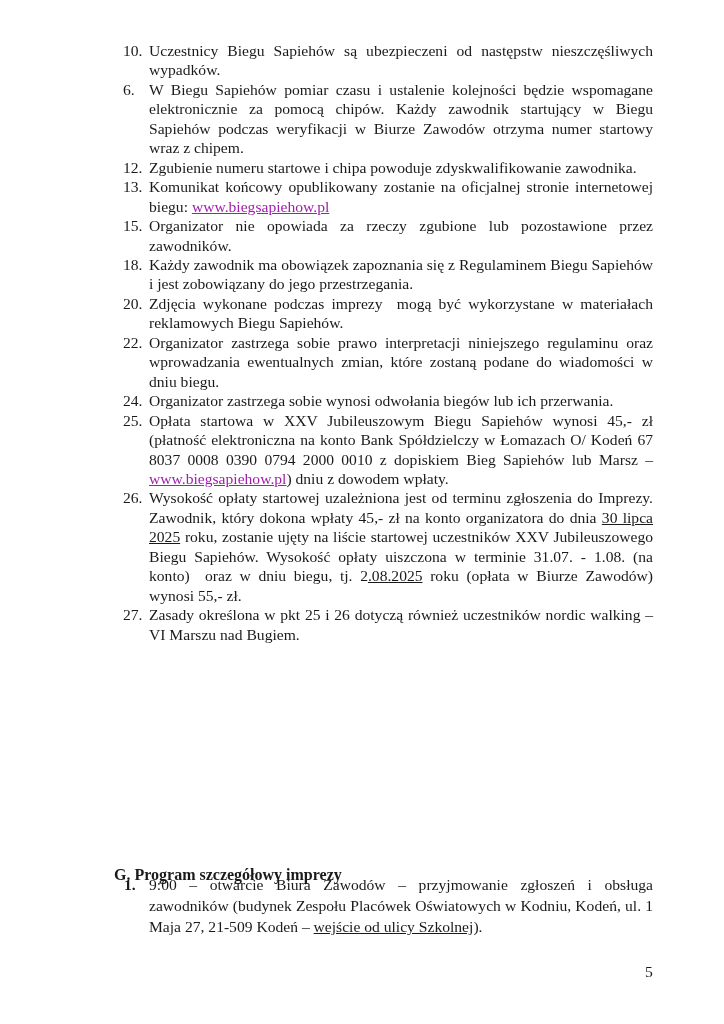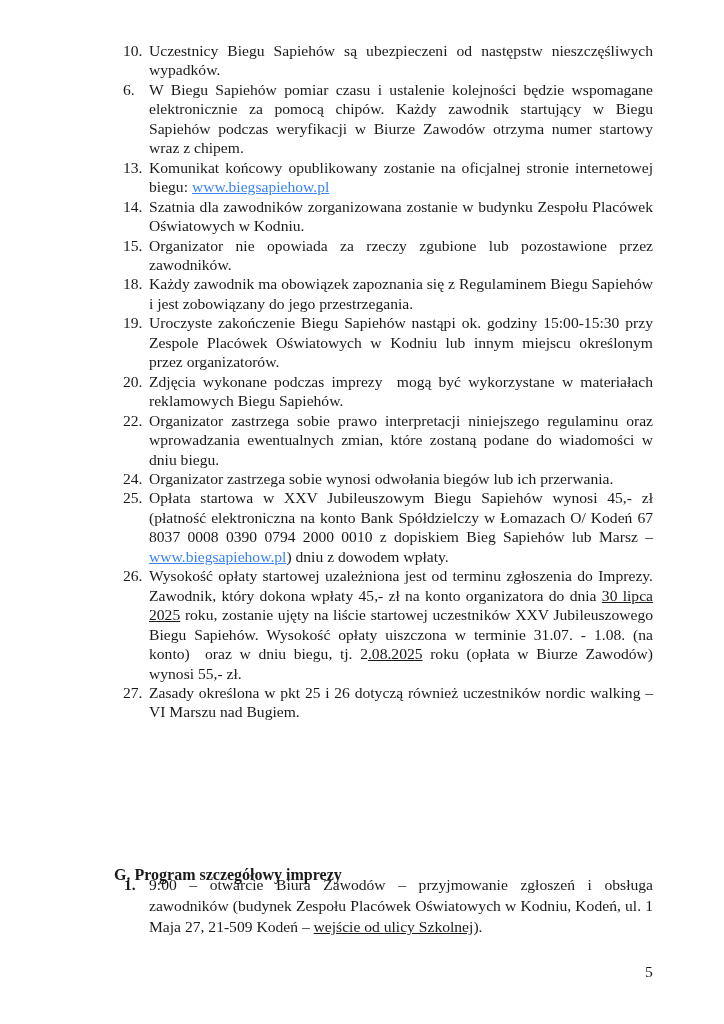--- a/index.html
+++ b/index.html
@@ -39,21 +39,21 @@
     }
     .item .num {
       position: absolute;
       left: 0;
       top: 0;
     }
     .item .body {
       display: block;
     }
     .link {
-      color: #3b82f6;
+      color: #a21caf;
       text-decoration: underline;
     }
     .u { text-decoration: underline; }
     b { font-weight: normal; }
     .section-heading {
       position: absolute;
       left: 86px;
       top: 853px;
       font-weight: bold;
       font-size: 16px;
@@ -90,38 +90,34 @@
   <ol class="list">
     <li class="item">
       <span class="num">10.</span>
       <span class="body">Uczestnicy Biegu Sapiehów są ubezpieczeni od następstw nieszczęśliwych wypadków.</span>
     </li>
     <li class="item">
       <span class="num">6.</span>
       <span class="body">W Biegu Sapiehów pomiar czasu i ustalenie kolejności będzie wspomagane elektronicznie za pomocą chipów. Każdy zawodnik startujący w Biegu Sapiehów podczas weryfikacji w Biurze Zawodów otrzyma numer startowy wraz z chipem.</span>
     </li>
     <li class="item">
+      <span class="num">12.</span>
+      <span class="body">Zgubienie numeru startowe i chipa powoduje zdyskwalifikowanie zawodnika.</span>
+    </li>
+    <li class="item">
       <span class="num">13.</span>
       <span class="body"><span>Komunikat końcowy opublikowany zostanie na oficjalnej stronie internetowej biegu:</span> <a class="link">www.biegsapiehow.pl</a></span>
-    </li>
-    <li class="item">
-      <span class="num">14.</span>
-      <span class="body">Szatnia dla zawodników zorganizowana zostanie w budynku Zespołu Placówek Oświatowych w Kodniu.</span>
     </li>
     <li class="item">
       <span class="num">15.</span>
       <span class="body">Organizator nie opowiada za rzeczy zgubione lub pozostawione przez zawodników.</span>
     </li>
     <li class="item">
       <span class="num">18.</span>
       <span class="body">Każdy zawodnik ma obowiązek zapoznania się z Regulaminem Biegu Sapiehów i jest zobowiązany do jego przestrzegania.</span>
-    </li>
-    <li class="item">
-      <span class="num">19.</span>
-      <span class="body">Uroczyste zakończenie Biegu Sapiehów nastąpi ok. godziny 15:00-15:30 przy Zespole Placówek Oświatowych w Kodniu lub innym miejscu określonym przez organizatorów.</span>
     </li>
     <li class="item">
       <span class="num">20.</span>
       <span class="body" style="white-space: pre-wrap;">Zdjęcia wykonane podczas imprezy  mogą być wykorzystane w materiałach reklamowych Biegu Sapiehów.</span>
     </li>
     <li class="item">
       <span class="num">22.</span>
       <span class="body">Organizator zastrzega sobie prawo interpretacji niniejszego regulaminu oraz wprowadzania ewentualnych zmian, które zostaną podane do wiadomości w dniu biegu.</span>
     </li>
     <li class="item">

